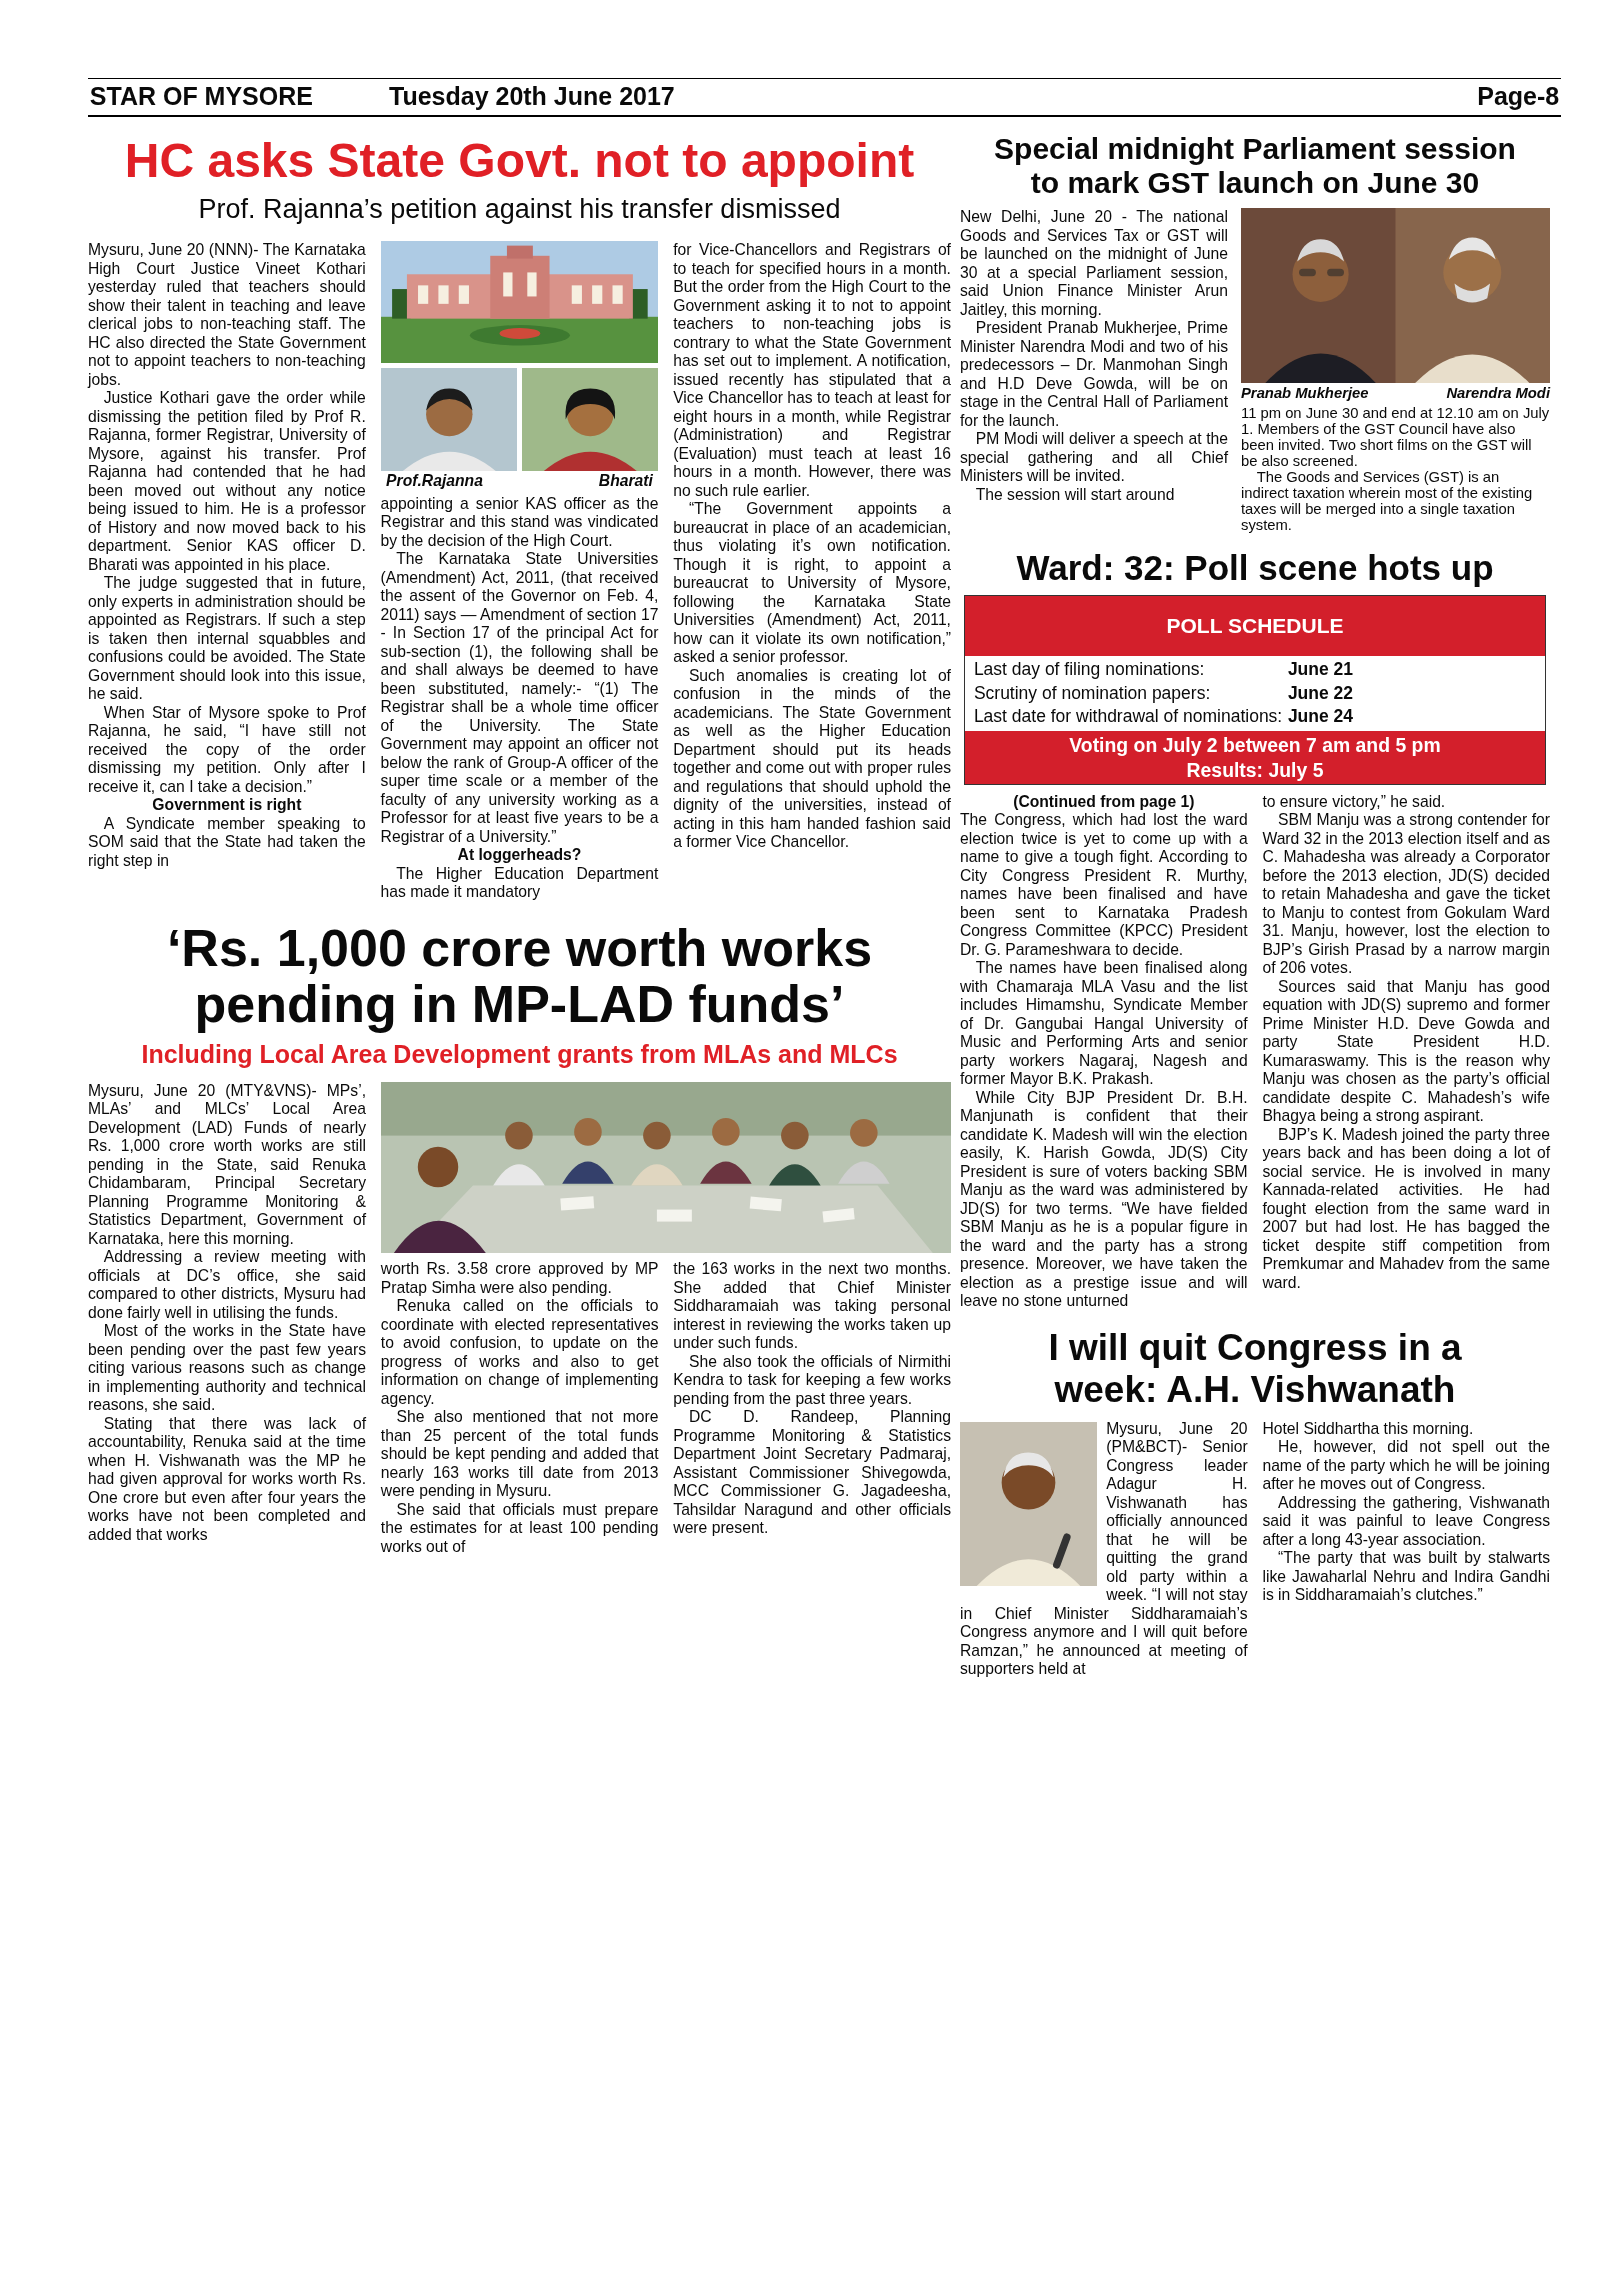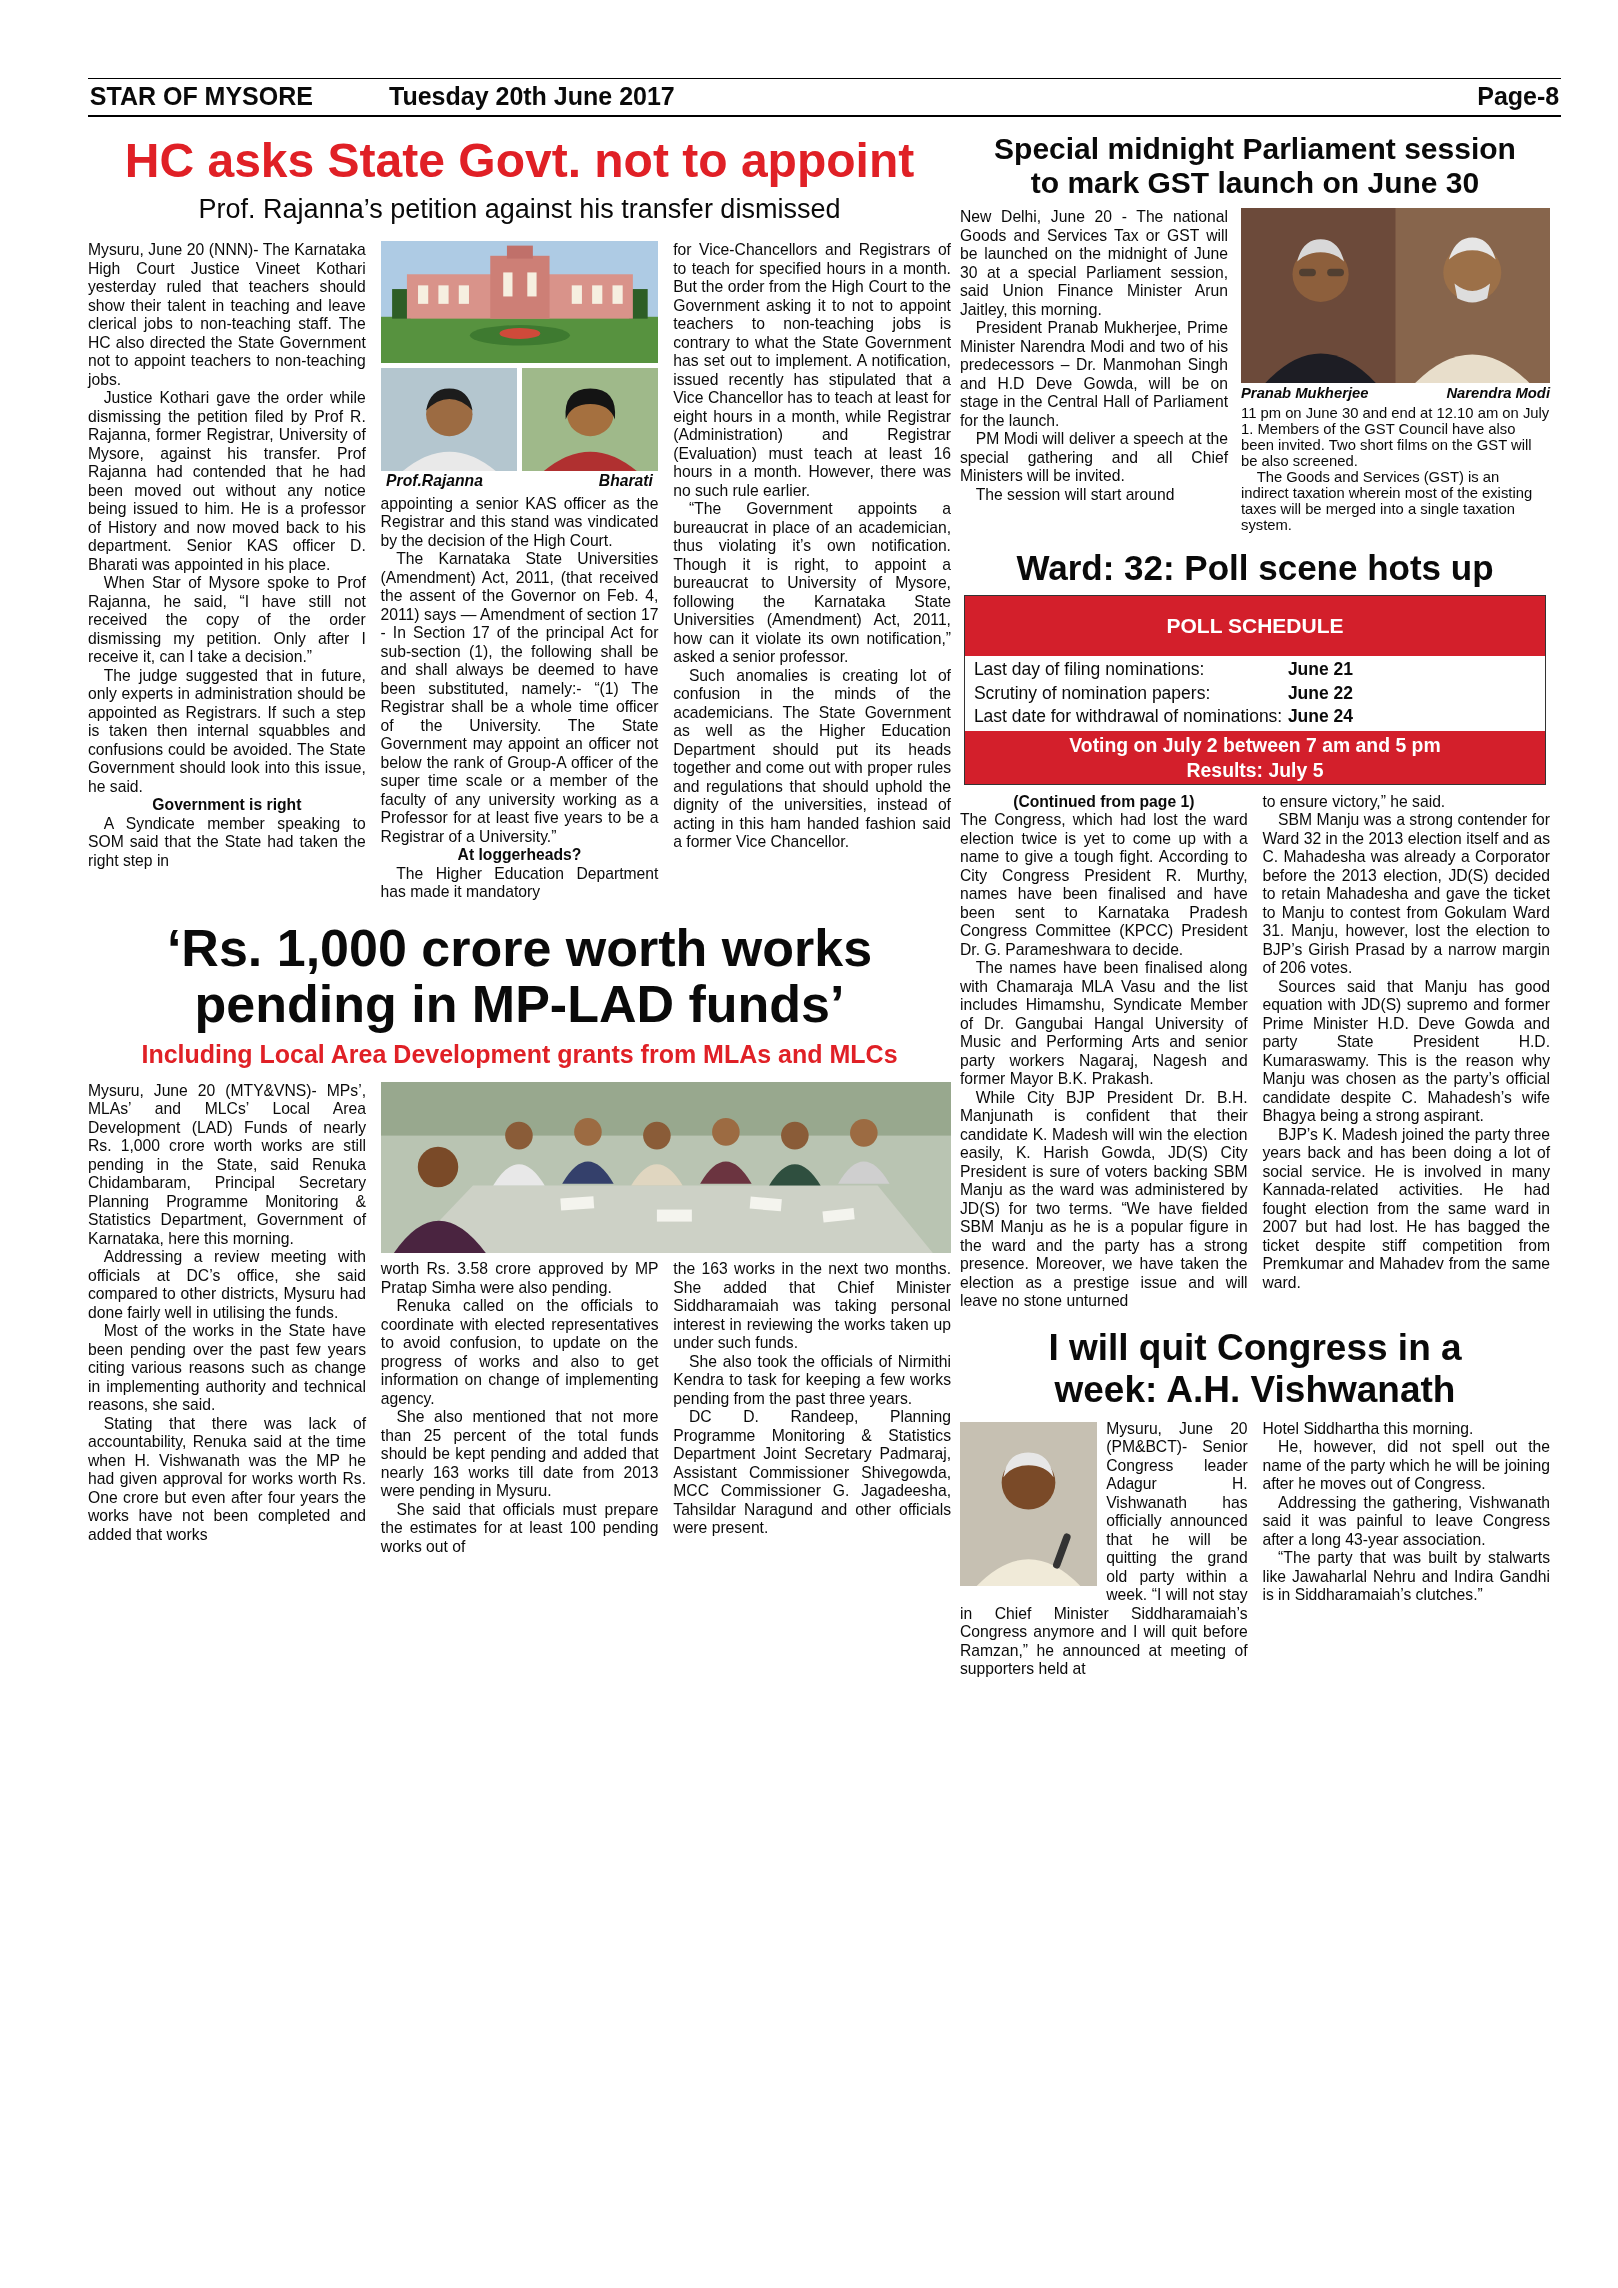--- a/index.html
+++ b/index.html
@@ -94,22 +94,22 @@
 
       <article>
         <h1 class="hc-headline">
           <span>HC asks State Govt. not to appoint</span><br>
         </h1>
         <div class="hc-sub">Prof. Rajanna’s petition against his transfer dismissed</div>
         <div class="cols3">
           <div class="col">
               <p>Mysuru, June 20 (NNN)- The Karnataka High Court Justice Vineet Kothari yesterday ruled that teachers should show their talent in teaching and leave clerical jobs to non-teaching staff. The HC also directed the State Government not to appoint teachers to non-teaching jobs.</p>
               <p>Justice Kothari gave the order while dismissing the petition filed by Prof R. Rajanna, former Registrar, University of Mysore, against his transfer. Prof Rajanna had contended that he had been moved out without any notice being issued to him. He is a professor of History and now moved back to his department. Senior KAS officer D. Bharati was appointed in his place.</p>
+              <p>The judge suggested that in future, only experts in administration should be appointed as Registrars. If such a step is taken then internal squabbles and confusions could be avoided. The State Government should look into this issue, he said.</p>
               <p>When Star of Mysore spoke to Prof Rajanna, he said, “I have still not received the copy of the order dismissing my petition. Only after I receive it, can I take a decision.”</p>
-              <p>The judge suggested that in future, only experts in administration should be appointed as Registrars. If such a step is taken then internal squabbles and confusions could be avoided. The State Government should look into this issue, he said.</p>
               <p class="crosshead">Government is right</p>
               <p>A Syndicate member speaking to SOM said that the State had taken the right step in</p>
             </div>
           <div class="col">
             <div class="photo univ">
               <svg viewBox="0 0 300 132" preserveAspectRatio="none" aria-hidden="true">
                 <rect width="300" height="132" fill="#aecbe4"></rect>
                 <rect y="82" width="300" height="50" fill="#57923f"></rect>
                 <rect x="12" y="52" width="20" height="32" fill="#2e5e26"></rect>
                 <rect x="268" y="52" width="20" height="32" fill="#2e5e26"></rect>

